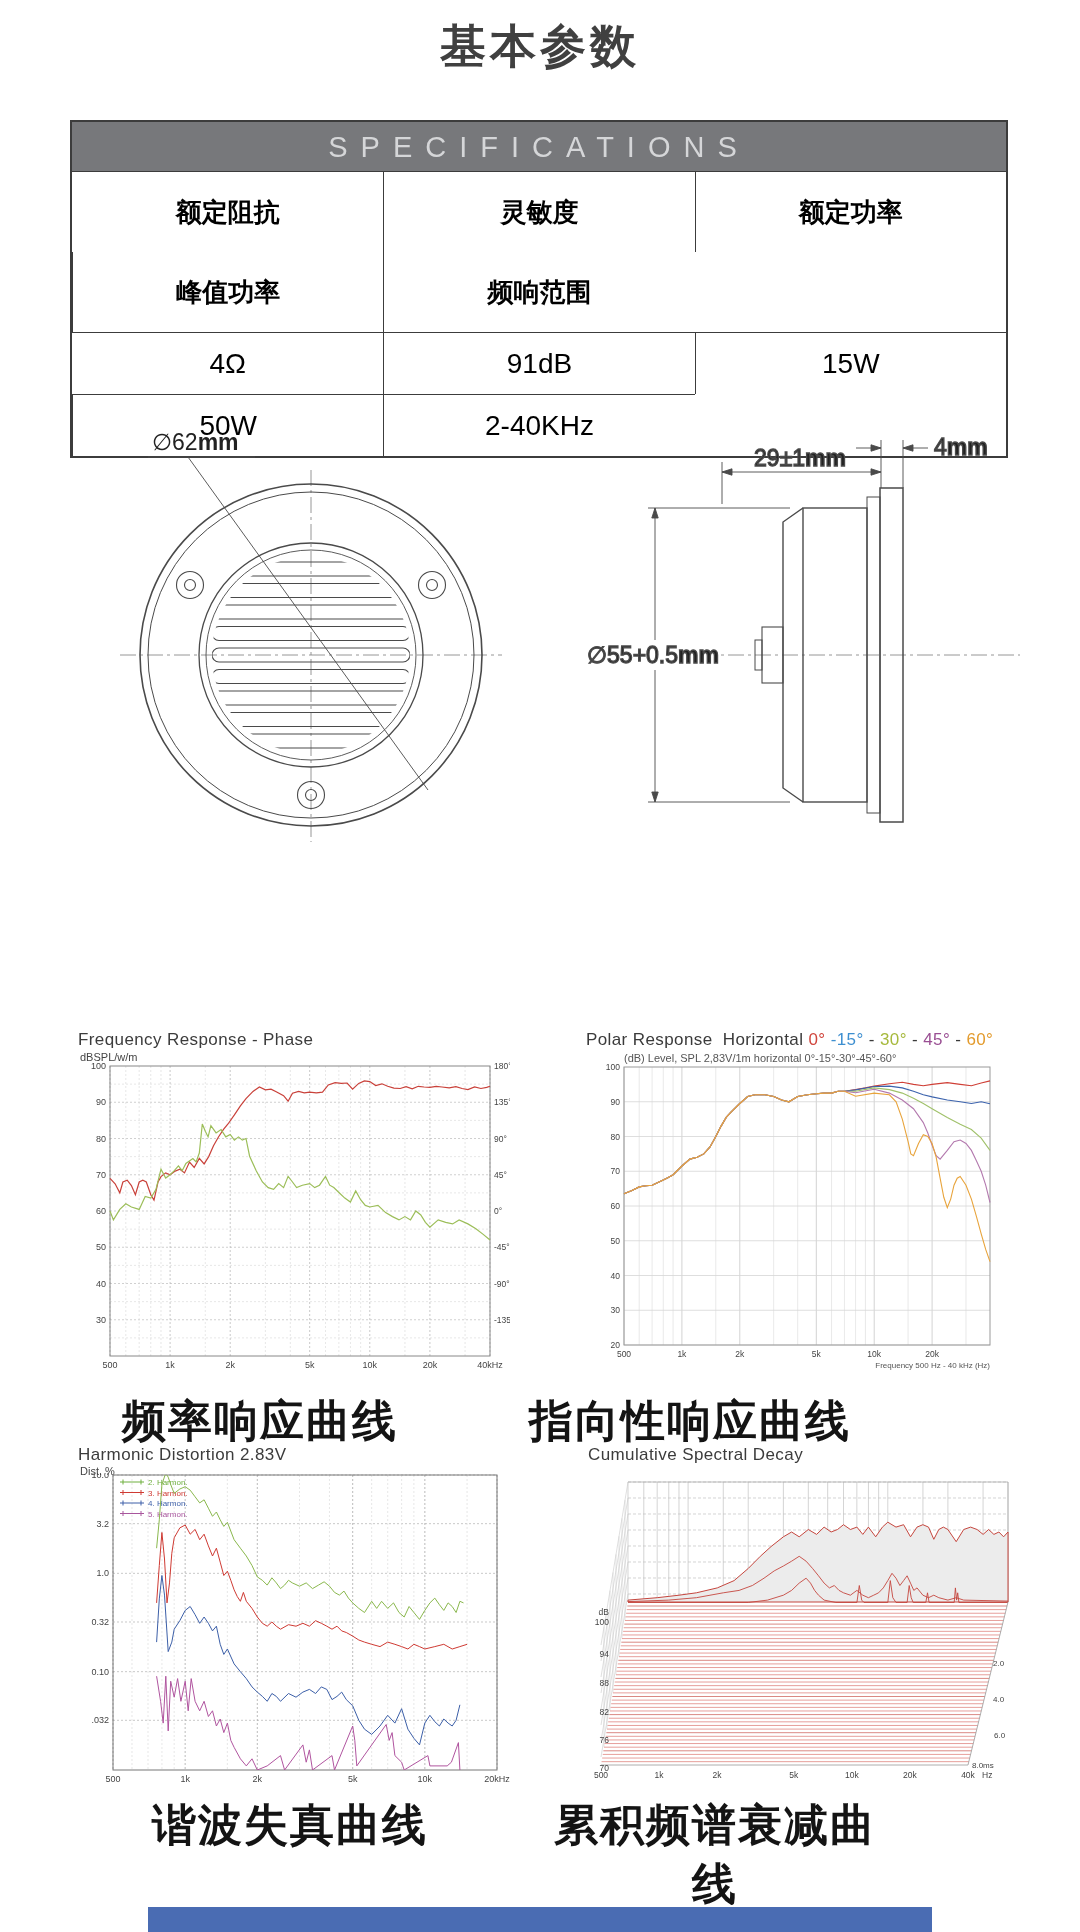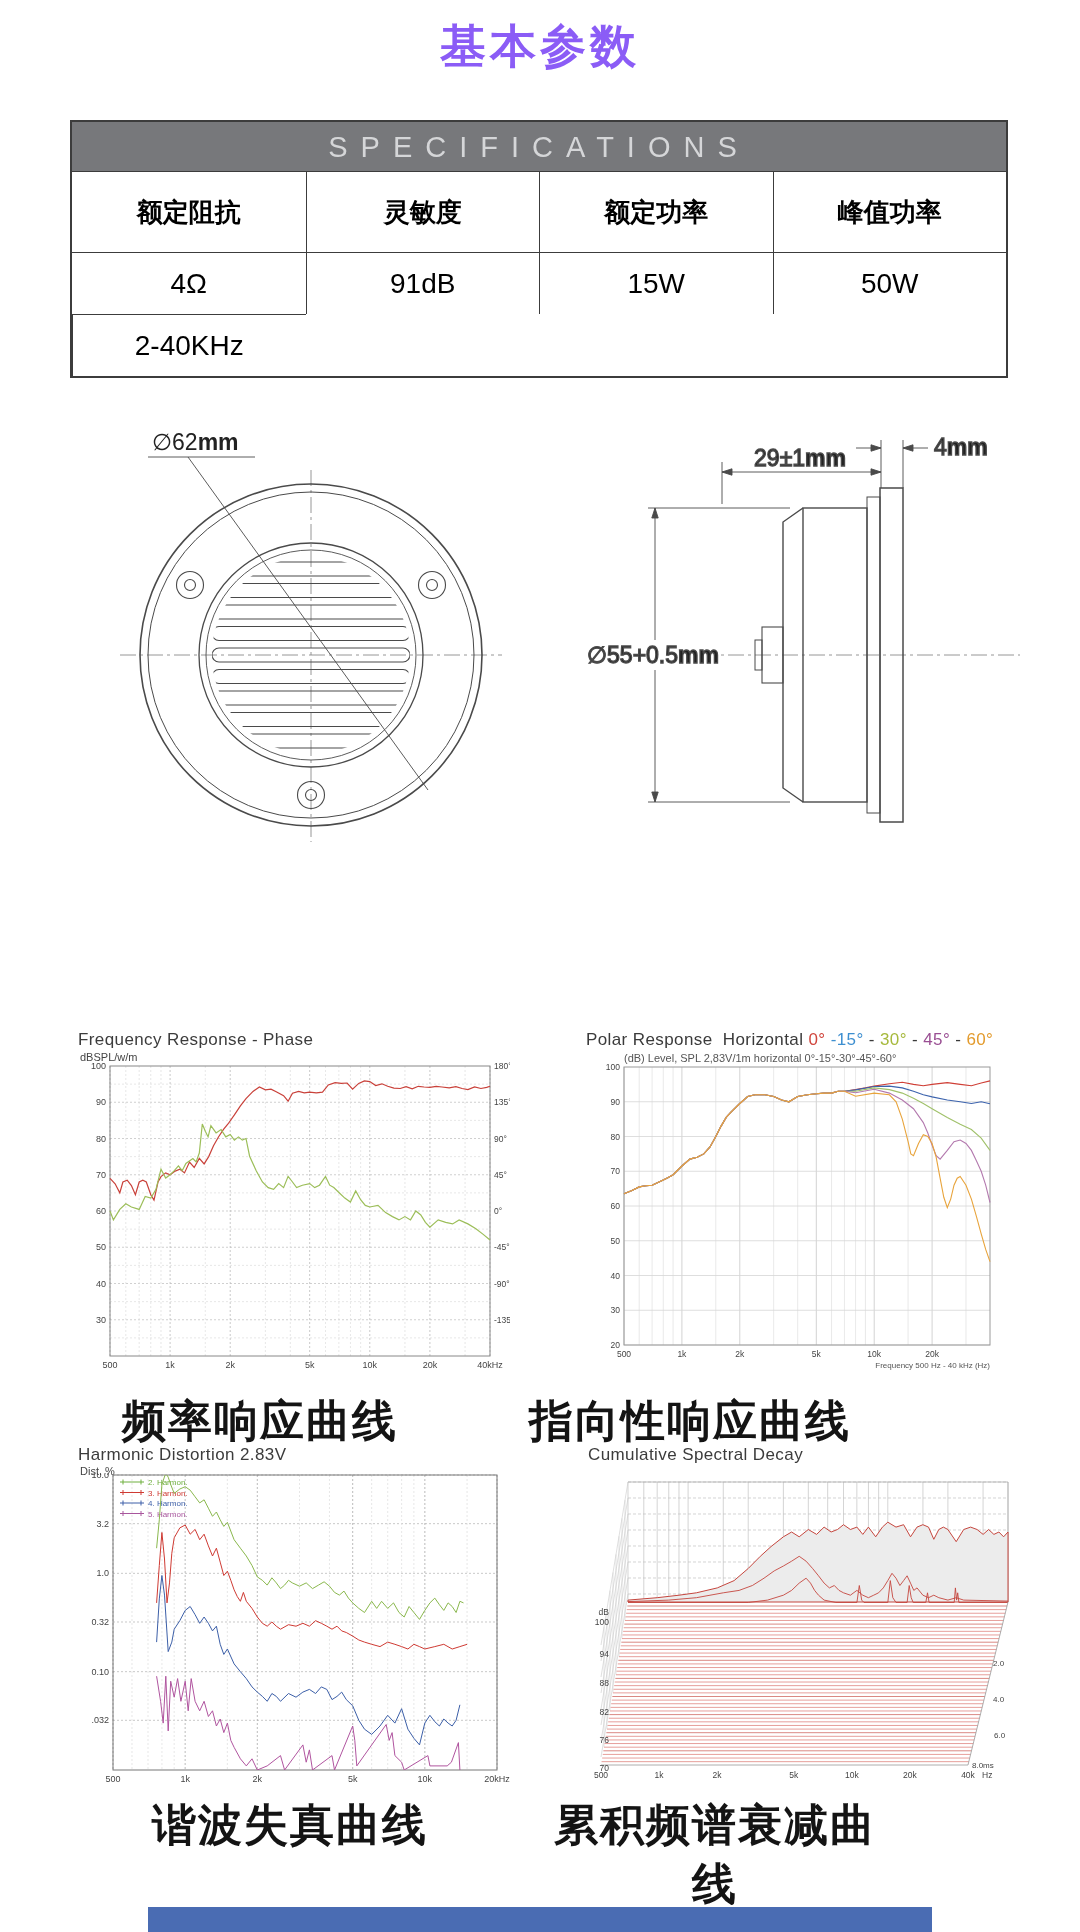--- a/index.html
+++ b/index.html
@@ -1,22 +1,22 @@
 <!DOCTYPE html>
 <html><head>
 <meta charset="utf-8">
 <style>
   * { margin:0; padding:0; box-sizing:border-box; }
   html,body { background:#fff; }
   body { width:1080px; height:1932px; position:relative; font-family:"Liberation Sans",sans-serif; overflow:hidden; }
   .abs { position:absolute; }
-  #page-title { top:16px; left:0; width:1080px; text-align:center; font-size:46px; font-weight:bold; color:#8b5cf6; letter-spacing:4px; }
+  #page-title { top:16px; left:0; width:1080px; text-align:center; font-size:46px; font-weight:bold; color:#404040; letter-spacing:4px; }
   .spec-table { left:70px; top:105px; width:938px; border:2px solid #3c3c3c;margin-top:15px; }
   .spec-band { height:50px; background:#77787b; color:#d5d6d8; font-size:29px; letter-spacing:13px; text-align:center; line-height:50px; border-bottom:1px solid #3c3c3c; }
-  .spec-row { display:grid; grid-template-columns:repeat(4,1fr); }
+  .spec-row { display:grid; grid-template-columns:repeat(3,1fr); }
   .spec-row > div { display:flex; align-items:center; justify-content:center; border-left:1px solid #3c3c3c; }
   .spec-row > div:first-child { border-left:none; }
   .spec-heads > div { height:80px; font-size:26px; font-weight:bold; color:#000; }
   .spec-vals > div { height:62px; font-size:28px; color:#000; border-top:1px solid #3c3c3c; font-weight:500; }
   .chart { position:absolute; }
   .ctitle { font-size:17px; color:#3c3c3c; letter-spacing:0.4px; }
   .csub { font-size:11px; color:#555; }
   .caxislab { font-size:11px; color:#444; }
   .caption { position:absolute; font-size:44px; font-weight:800; color:#141414; text-align:center; letter-spacing:2px; }
   #footer-bar { left:148px; top:1907px; width:784px; height:25px; }
@@ -27,20 +27,21 @@
 
 <div class="abs" id="page-title">基本参数</div>
 
 <div class="abs spec-table">
   <div class="spec-band">SPECIFICATIONS</div>
   <div class="spec-row spec-heads">
     <div>额定阻抗</div>
     <div>灵敏度</div>
     <div>额定功率</div>
     <div>峰值功率</div>
+    <div>频响范围</div>
   </div>
   <div class="spec-row spec-vals">
     <div>4Ω</div>
     <div>91dB</div>
     <div>15W</div>
     <div>50W</div>
     <div>2-40KHz</div>
   </div>
 </div>
 

